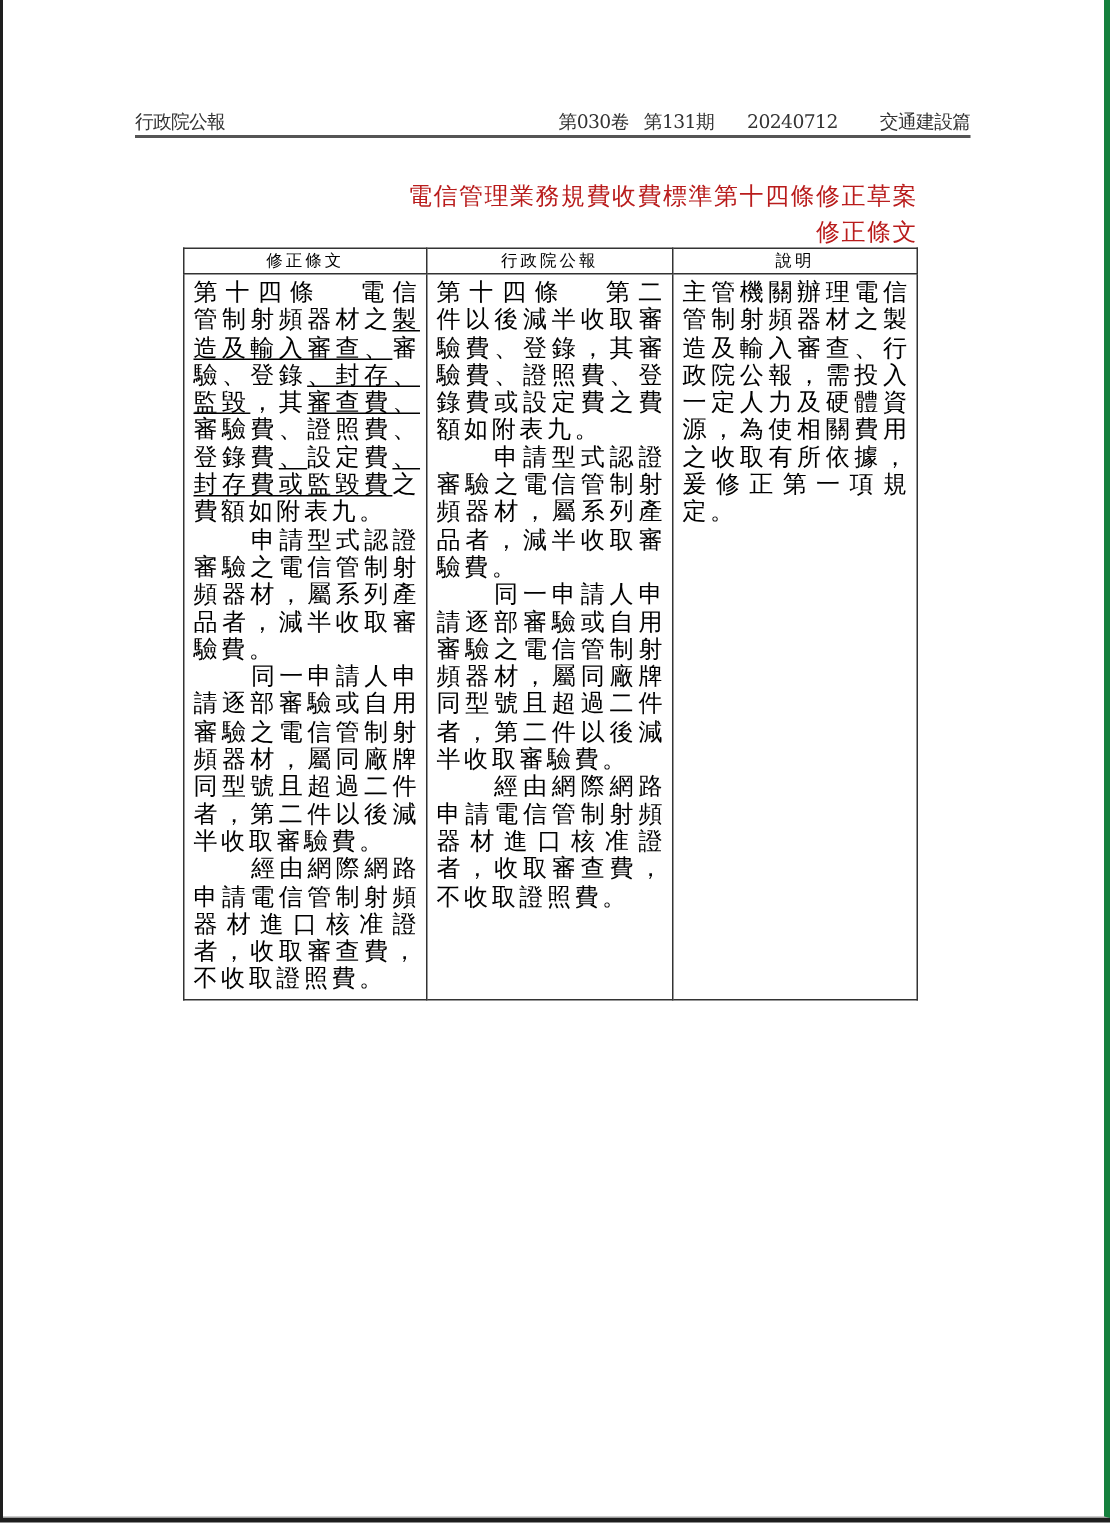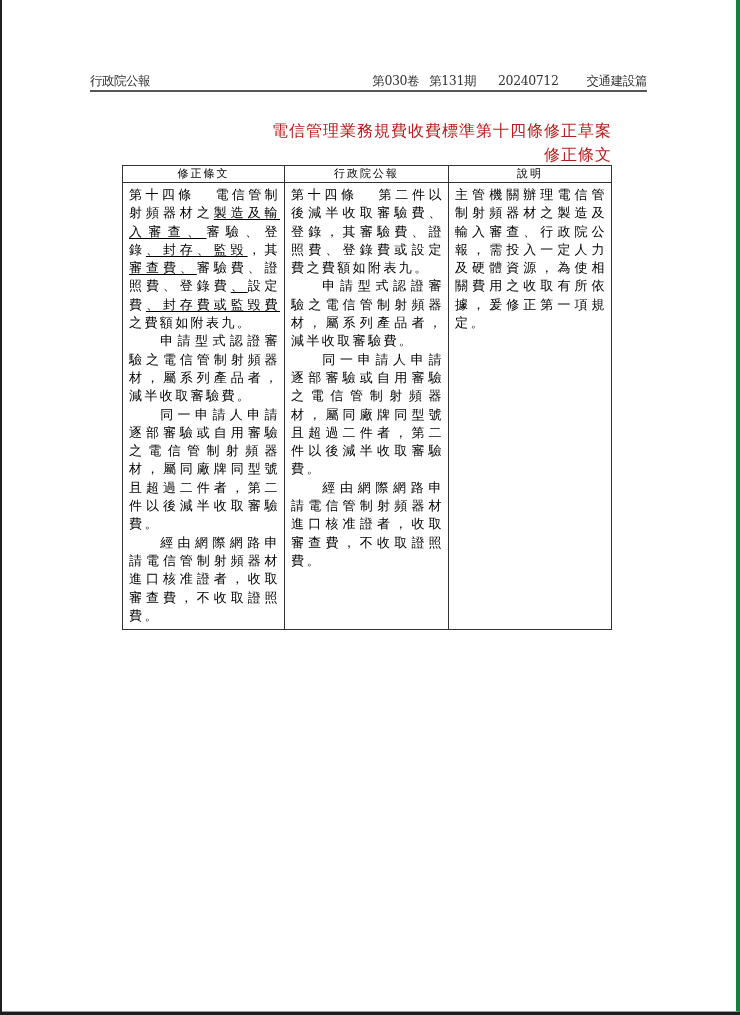--- a/index.html
+++ b/index.html
@@ -52,21 +52,21 @@
   table.cmp th, table.cmp td {
     border: 1px solid #333;
     vertical-align: top;
   }
   table.cmp th {
     font-weight: normal; font-size: 11px; height: 16px; line-height: 16px;
     letter-spacing: 2px; padding: 0;
   }
   table.cmp td {
     padding: 3px 4px 4px 6px;
-    font-size: 13px; line-height: 18.3px;
+    font-size: 16px; line-height: 18.3px;
     letter-spacing: 2.4px;
     height: 356px;
     text-align: justify;
   }
   .para { display: block; }
   .ind { text-indent: 2.4em; }
   .u { text-decoration: underline; text-decoration-thickness: 1px; text-underline-offset: 2px; }
   .art-no { margin-right: 1.6em; }
 </style>
 </head>

